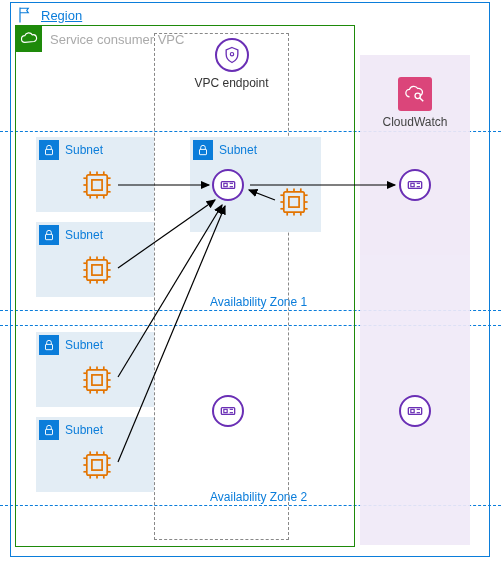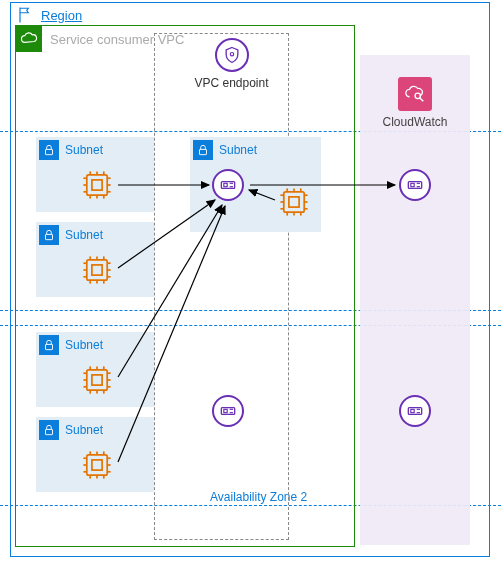--- a/index.html
+++ b/index.html
@@ -155,20 +155,21 @@
           </svg>
       </span>
       <span>Region</span>
     </div>
   </div>
 
   <div class="az-line az1-top"></div>
   <div class="az-line az1-bot"></div>
   <div class="az-line az2-top"></div>
   <div class="az-line az2-bot"></div>
+  <div class="az-label" style="left:210px; top:295px;">Availability Zone 1</div>
   <div class="az-label" style="left:210px; top:490px;">Availability Zone 2</div>
 
   <div class="vpc">
     <div class="vpc-header">
       <span class="vpc-badge">
         <svg viewBox="0 0 24 24" width="20" height="20">
             <path d="M7 16 a4 4 0 0 1 0-8 a5 5 0 0 1 9-1 a4 4 0 0 1 2 8 z" fill="none" stroke="#fff" stroke-width="1.4"></path>
           </svg>
       </span>
       <span class="vpc-title">Service consumer VPC</span>

